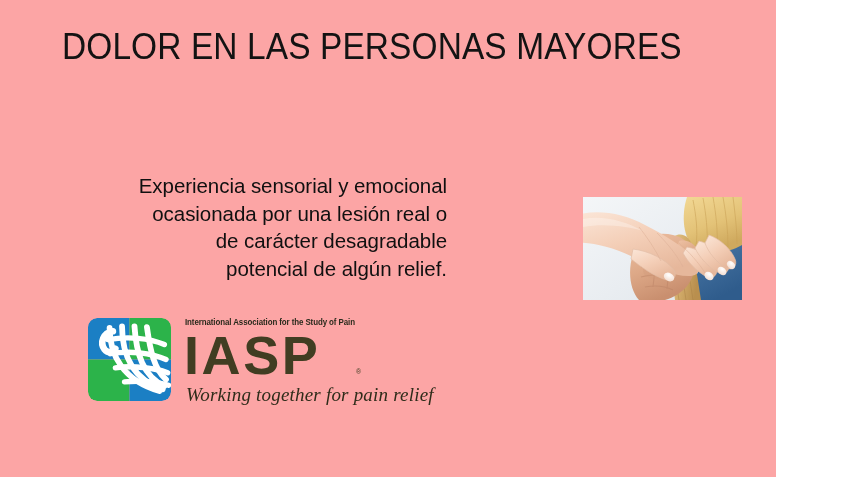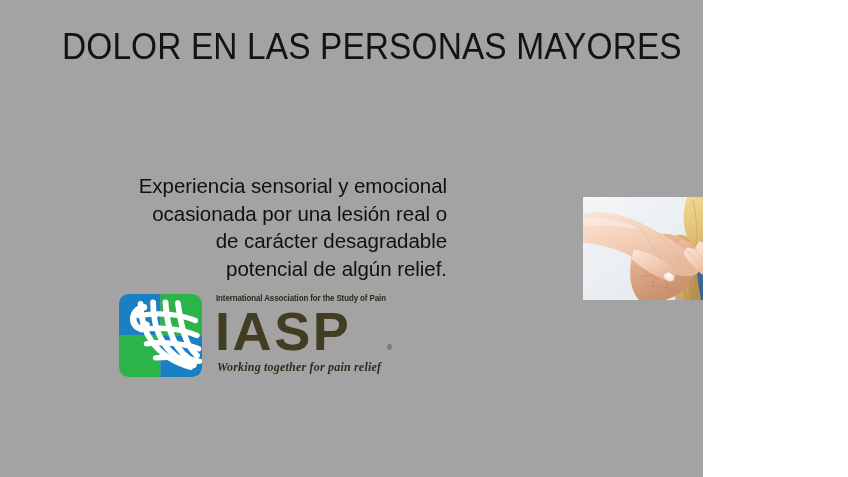--- a/index.html
+++ b/index.html
@@ -8,23 +8,23 @@
     padding: 0;
     background: #ffffff;
   }
   body {
     font-family: "Liberation Sans", sans-serif;
     -webkit-font-smoothing: antialiased;
   }
 
   .slide {
     position: relative;
-    width: 703px;
+    width: 776px;
     height: 477px;
-    background: #a3a3a3;
+    background: #fca5a5;
     overflow: hidden;
   }
 
   
   .slide-title {
     position: absolute;
     left: 62px;
     top: 26px;
     width: 720px;
     font-family: "Liberation Sans", sans-serif;
@@ -51,24 +51,23 @@
     color: #101010;
     letter-spacing: -0.05px;
     text-align: right;
   }
   .body-text .line { display: block; white-space: nowrap; }
 
   
   .iasp-logo {
     position: absolute;
     left: 88px;
-    top: 294px;
+    top: 318px;
     width: 300px;
     height: 95px;
-    margin-left: 31px;
   }
 
   .iasp-mark {
     position: absolute;
     left: 0;
     top: 0;
     width: 83px;
     height: 83px;
     border-radius: 9px;
     overflow: hidden;
@@ -119,22 +118,22 @@
     color: #413d22;
     font-family: "Liberation Sans", sans-serif;
   }
 
   .iasp-slogan {
     position: absolute;
     left: 2px;
     top: 66px;
     font-family: "Liberation Serif", serif;
     font-style: italic;
-    font-weight: 700;
-    font-size: 12px;
+    font-weight: 400;
+    font-size: 19px;
     color: #2f2c1a;
     white-space: nowrap;
     letter-spacing: 0.2px;
   }
 
   
   .photo {
     position: absolute;
     left: 583px;
     top: 197px;

